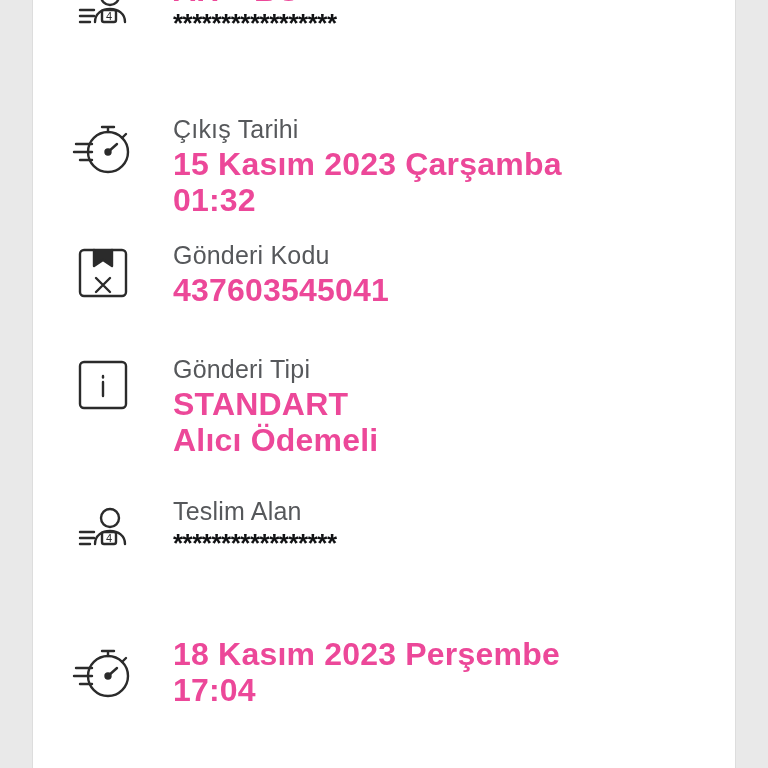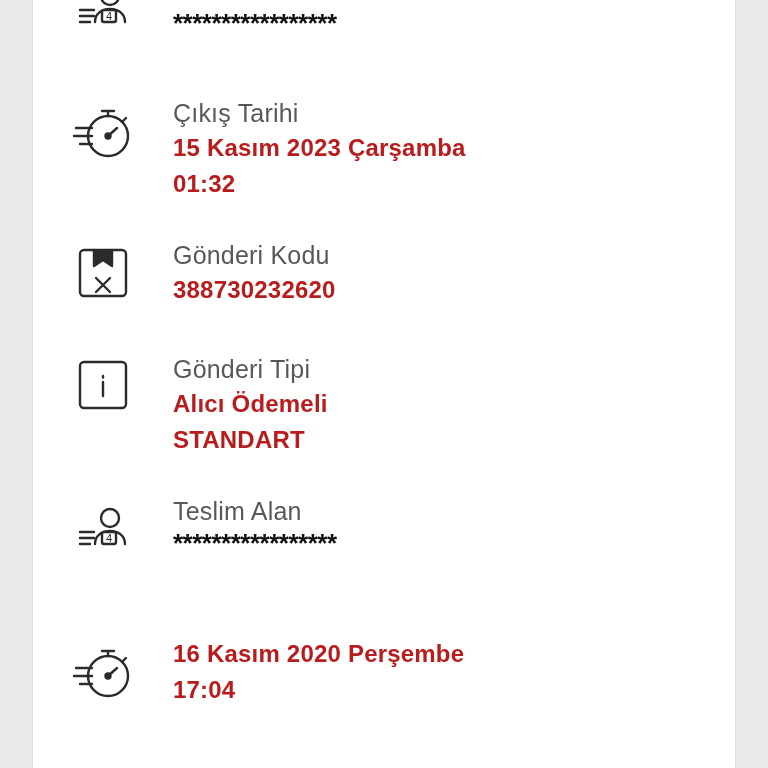--- a/index.html
+++ b/index.html
@@ -44,22 +44,22 @@
     padding-right: 20px;
   }
   .label {
     font-size: 25px;
     color: #56585b;
     line-height: 34px;
     font-weight: 400;
     letter-spacing: 0.2px;
   }
   .value {
-    font-size: 24px;
-    color: #b91c1c;
+    font-size: 32px;
+    color: #ec4899;
     font-weight: bold;
     line-height: 36px;
     letter-spacing: 0.2px;
   }
   .stars {
     font-size: 26px;
     color: #111214;
     font-weight: bold;
     line-height: 30px;
     letter-spacing: -0.5px;
@@ -81,21 +81,21 @@
         <path d="M8 34h14M8 40h14M8 46h10"></path>
       </svg>
     </div>
     <div class="text-cell">
       <div class="label"></div>
       <div class="value">AH** BU**</div>
       <div class="stars">*****************</div>
     </div>
   </div>
 
-  <div class="row" style="top:96px;">
+  <div class="row" style="top:112px;">
     <div class="icon-cell">
       <svg width="66" height="66" viewBox="0 0 66 66" fill="none" stroke="#2b2b2b" stroke-width="2.4" stroke-linecap="round" stroke-linejoin="round">
         <circle cx="38" cy="36" r="20"></circle>
         <path d="M38 16v-5M32 11h12"></path>
         <path d="M52 22l4-4"></path>
         <path d="M38 36l9-8"></path>
         <circle cx="38" cy="36" r="2.5" fill="#2b2b2b"></circle>
         <path d="M6 28h16M4 36h18M10 44h12"></path>
       </svg>
     </div>
@@ -109,36 +109,36 @@
   <div class="row" style="top:238px;">
     <div class="icon-cell">
       <svg width="62" height="62" viewBox="0 0 62 62" fill="none" stroke="#2b2b2b" stroke-width="2.4" stroke-linecap="round" stroke-linejoin="round">
         <rect x="8" y="8" width="46" height="46" rx="4"></rect>
         <path d="M22 8v16l9-6 9 6V8" fill="#2b2b2b" stroke="#2b2b2b"></path>
         <path d="M24 36l14 14M38 36L24 50"></path>
       </svg>
     </div>
     <div class="text-cell">
       <div class="label">Gönderi Kodu</div>
-      <div class="value">388730232620</div>
+      <div class="value">437603545041</div>
     </div>
   </div>
 
   <div class="row" style="top:352px;justify-content:space-between;">
     <div class="icon-cell">
       <svg width="58" height="58" viewBox="0 0 58 58" fill="none" stroke="#2b2b2b" stroke-width="2.4" stroke-linecap="round" stroke-linejoin="round">
         <rect x="6" y="6" width="46" height="46" rx="4"></rect>
         <path d="M29 20v1.5"></path>
         <path d="M29 26v14"></path>
       </svg>
     </div>
     <div class="text-cell">
       <div class="label">Gönderi Tipi</div>
+      <div class="value">STANDART</div>
       <div class="value">Alıcı Ödemeli</div>
-      <div class="value">STANDART</div>
     </div>
   </div>
 
   <div class="row" style="top:494px;">
     <div class="icon-cell">
       <svg width="62" height="62" viewBox="0 0 62 62" fill="none" stroke="#2b2b2b" stroke-width="2.4" stroke-linecap="round" stroke-linejoin="round">
         <circle cx="38" cy="20" r="9"></circle>
         <path d="M23 46c0-8.3 6.7-13 15-13s15 4.7 15 13"></path>
         <rect x="30" y="34" width="14" height="12" rx="2" fill="#fff"></rect>
         <text x="37" y="44" font-size="11" fill="#2b2b2b" stroke="none" text-anchor="middle" font-family="Liberation Sans, sans-serif">4</text>
@@ -156,18 +156,18 @@
       <svg width="66" height="66" viewBox="0 0 66 66" fill="none" stroke="#2b2b2b" stroke-width="2.4" stroke-linecap="round" stroke-linejoin="round">
         <circle cx="38" cy="36" r="20"></circle>
         <path d="M38 16v-5M32 11h12"></path>
         <path d="M52 22l4-4"></path>
         <path d="M38 36l9-8"></path>
         <circle cx="38" cy="36" r="2.5" fill="#2b2b2b"></circle>
         <path d="M6 28h16M4 36h18M10 44h12"></path>
       </svg>
     </div>
     <div class="text-cell">
-      <div class="value">16 Kasım 2020 Perşembe</div>
+      <div class="value">18 Kasım 2023 Perşembe</div>
       <div class="value">17:04</div>
     </div>
   </div>
 
 </div>
 
 </body></html>

